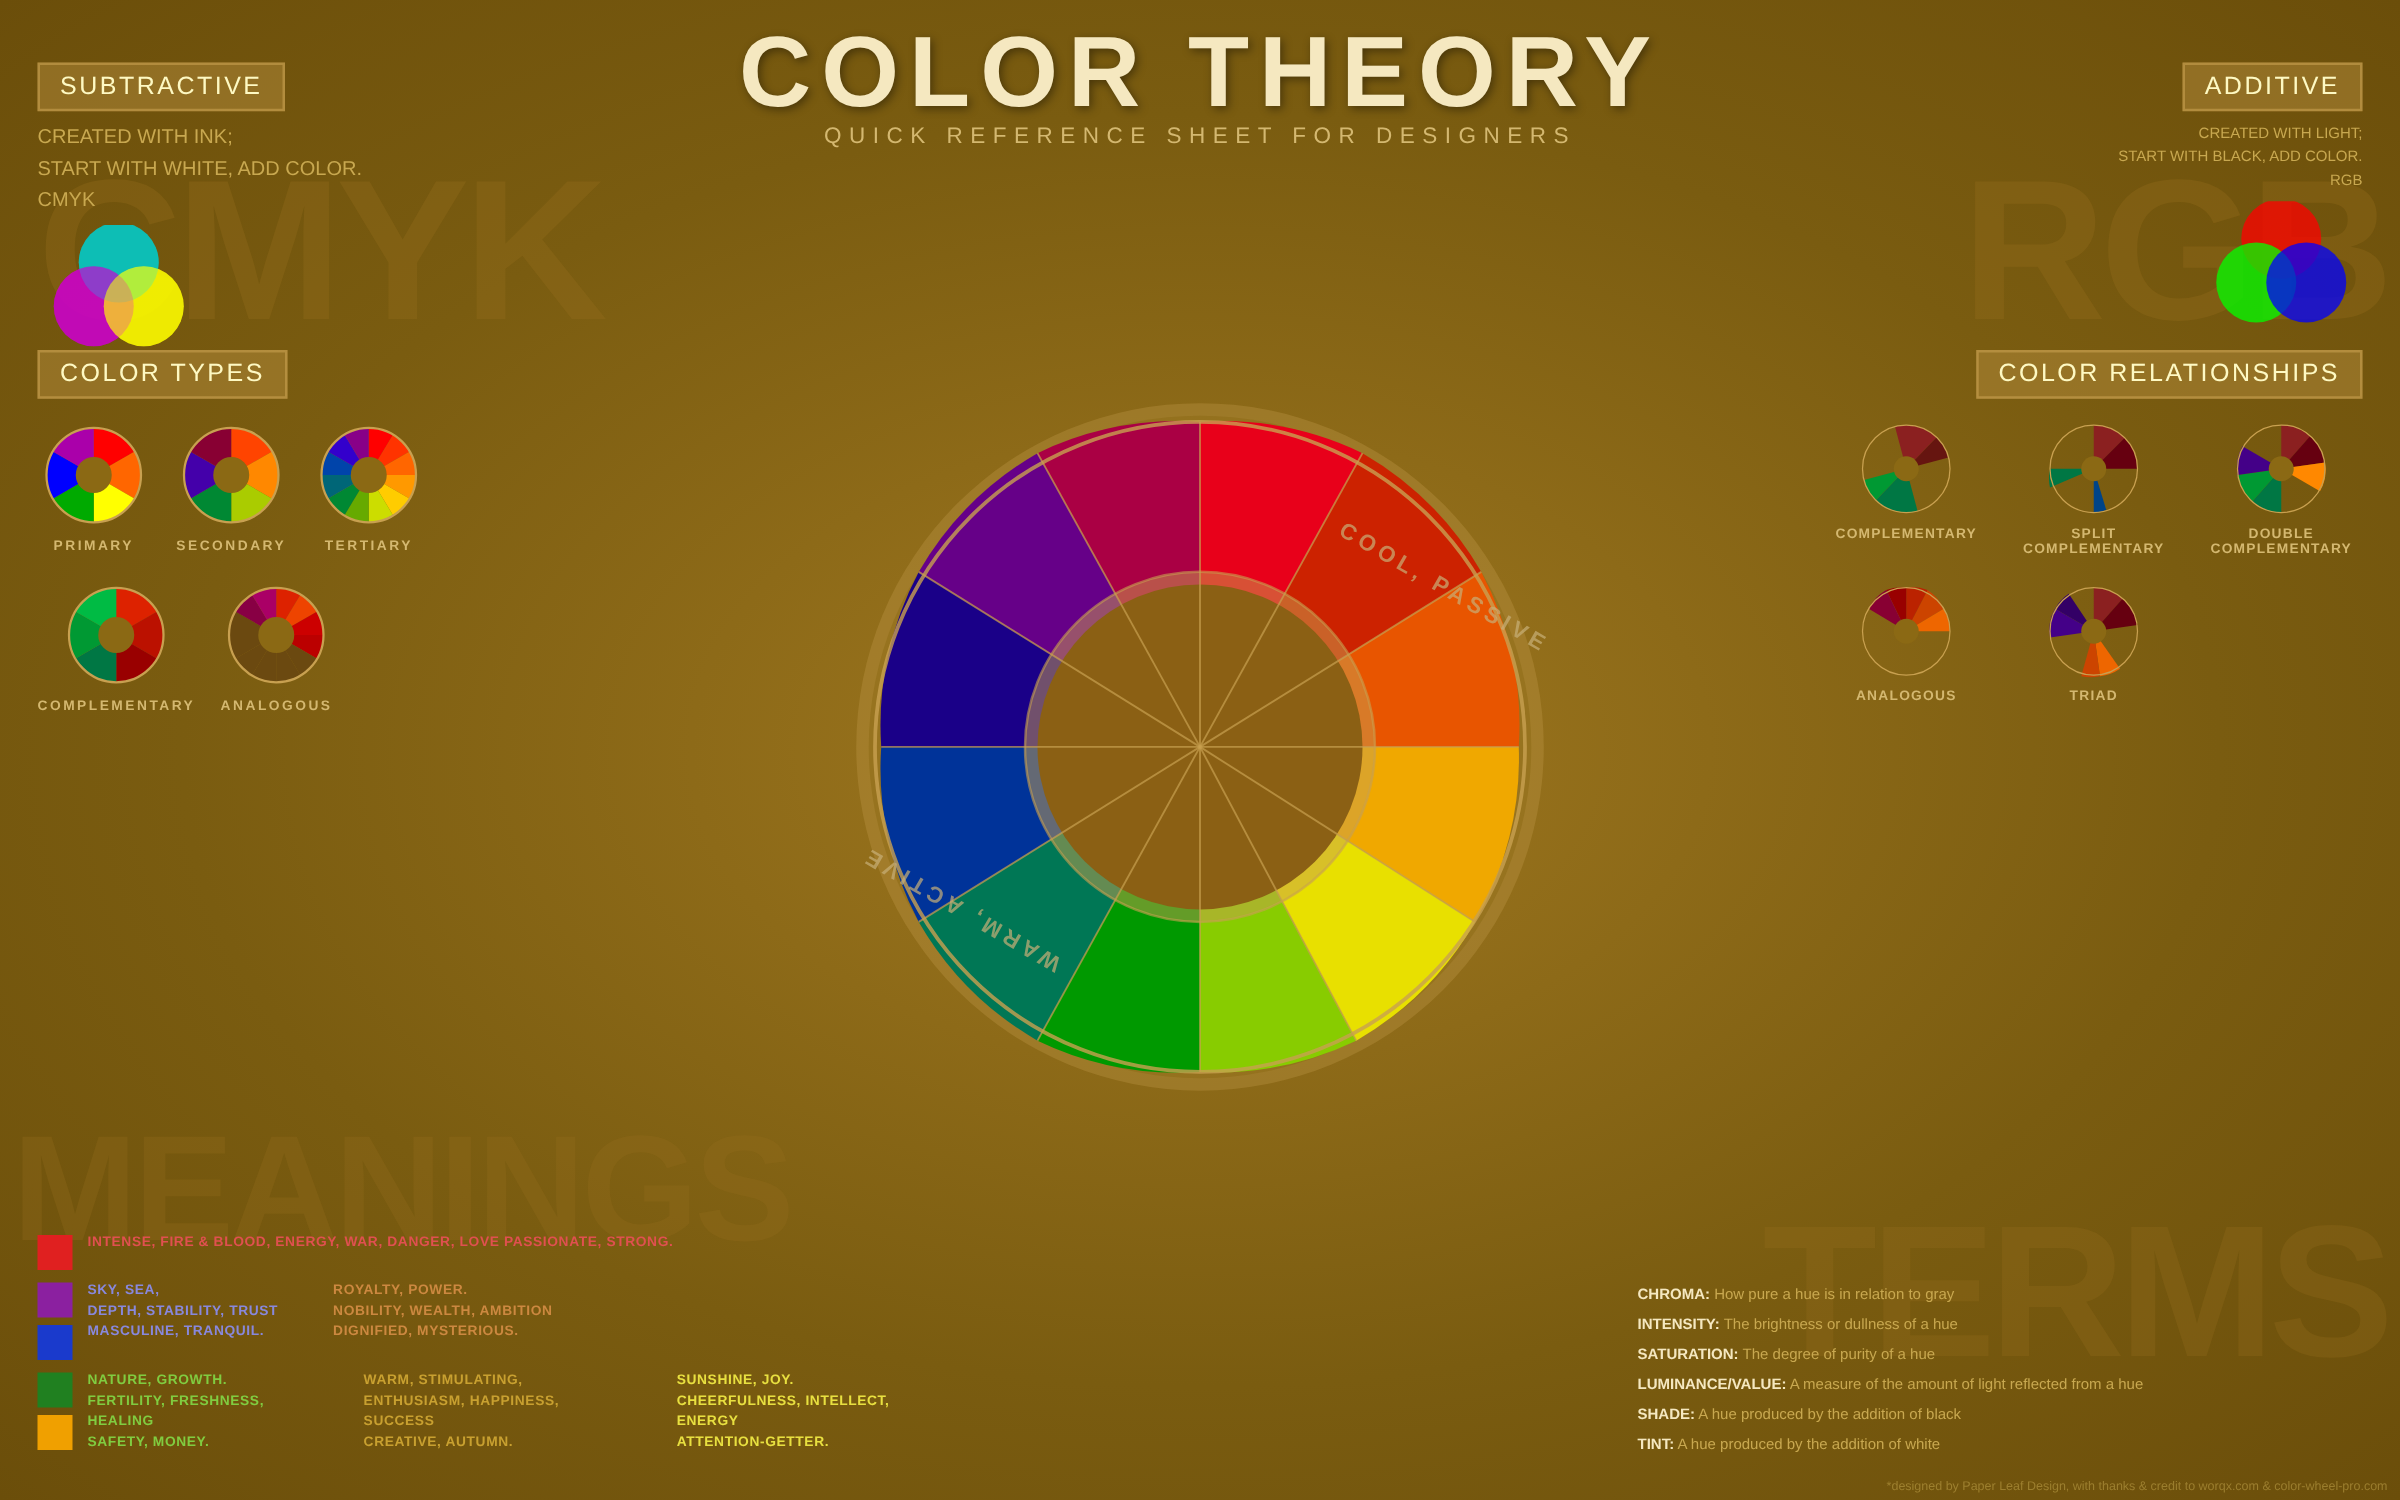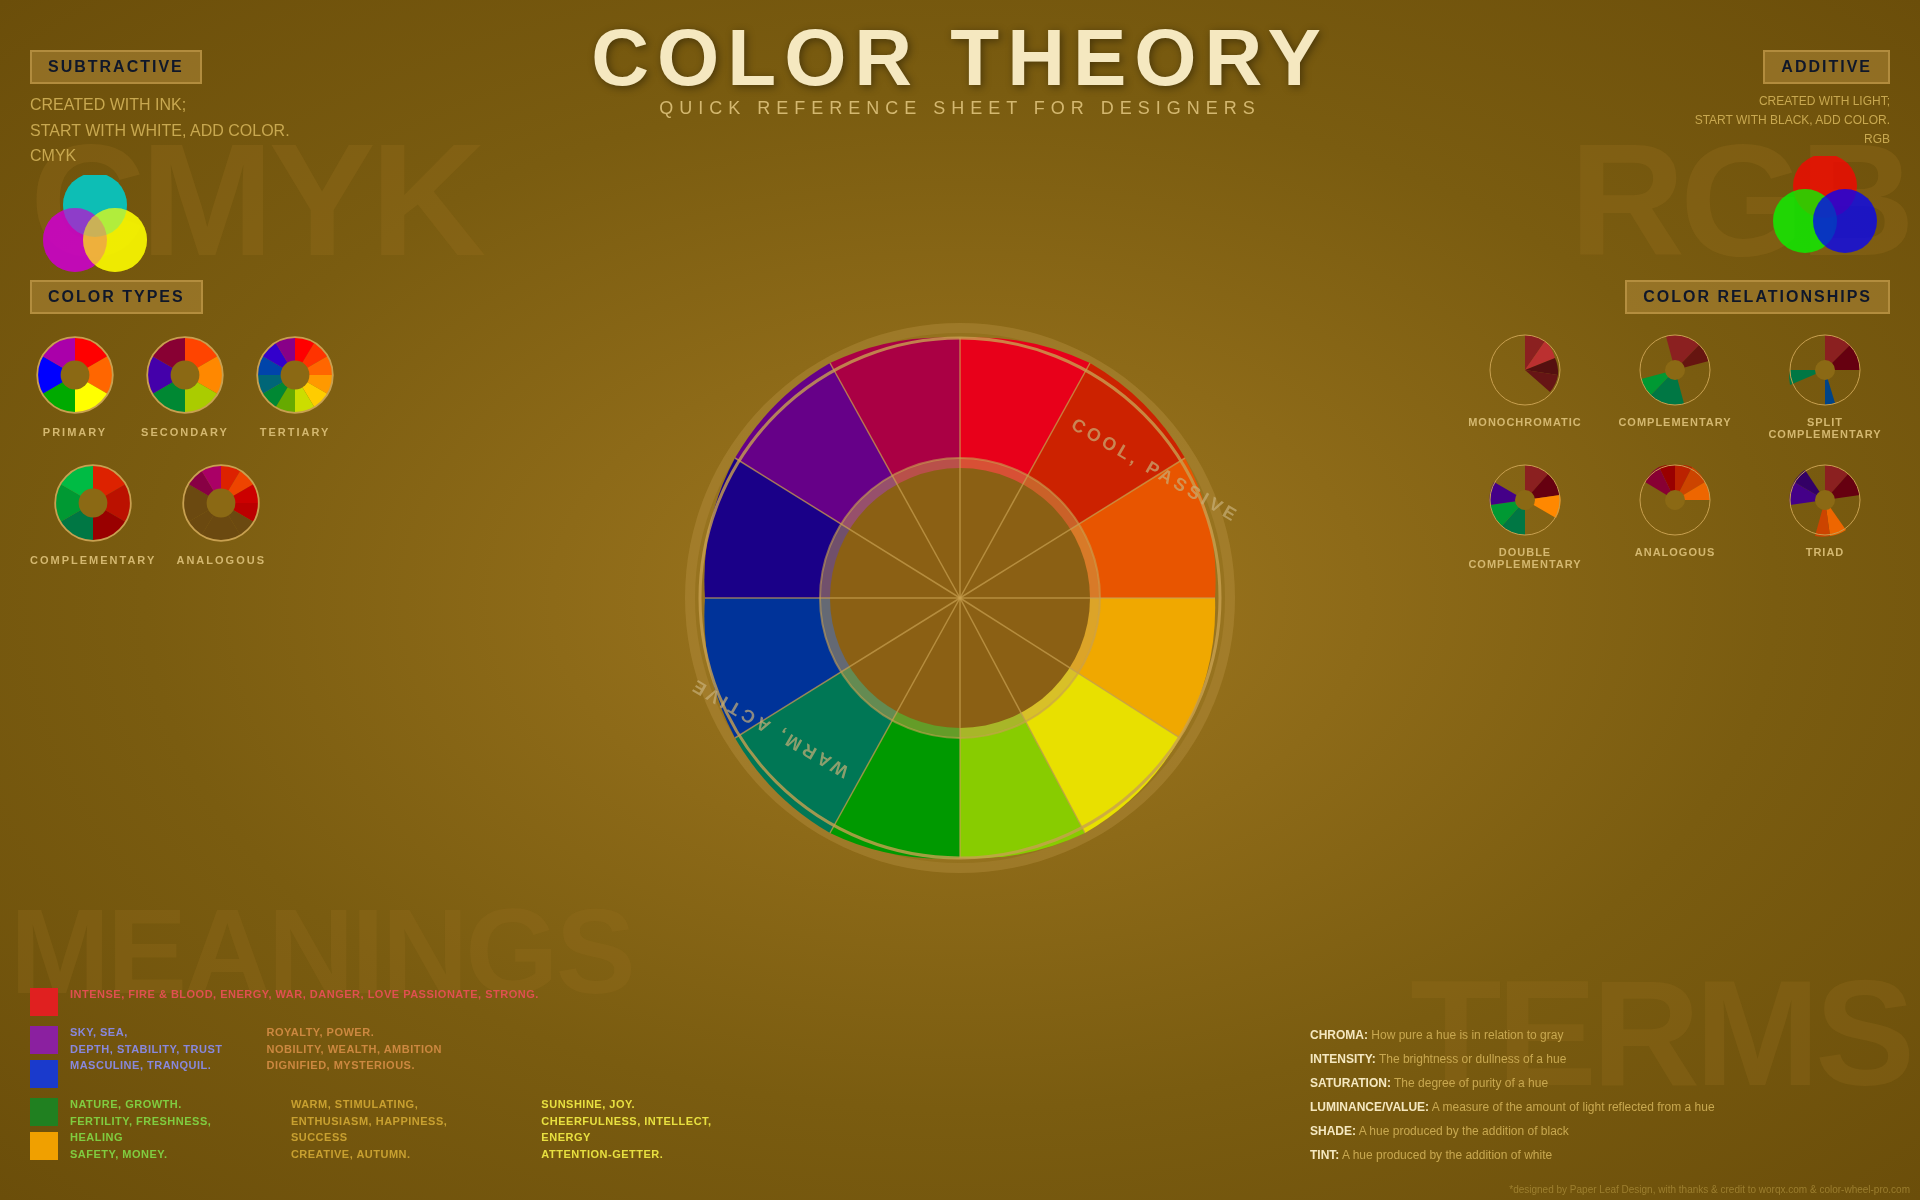--- a/index.html
+++ b/index.html
@@ -14,23 +14,23 @@
     }
 
     
     .section-header {
       background-color: rgba(180, 140, 60, 0.5);
       border: 2px solid rgba(200, 160, 80, 0.6);
       padding: 6px 16px;
       display: inline-block;
     }
     .section-header span {
-      color: #0f172a;
-      font-size: 16px;
-      font-weight: bold;
+      color: #fef9c3;
+      font-size: 20px;
+      font-weight: normal;
       letter-spacing: 2px;
       text-transform: uppercase;
     }
 
     
     .main-title {
       text-align: center;
       position: absolute;
       top: 18px;
       left: 50%;
@@ -483,31 +483,20 @@
 </div>
 
 <div class="color-relationships-panel">
   <div style="display:flex; justify-content:flex-end; margin-bottom:12px;">
     <div class="section-header">
       <span>COLOR RELATIONSHIPS</span>
     </div>
   </div>
   <div class="color-rel-grid">
 
-    <div class="color-rel-item">
-      <svg width="90" height="80" viewBox="0 0 90 80">
-
-        <path d="M45,40 L45,5 A35,35 0 0,1 65,11 Z" fill="#8b2020"></path>
-        <path d="M45,40 L65,11 A35,35 0 0,1 75,28 Z" fill="#bb3030"></path>
-        <path d="M45,40 L75,28 A35,35 0 0,1 78,45 Z" fill="#551010"></path>
-        <path d="M45,40 L78,45 A35,35 0 0,1 70,62 Z" fill="#661515"></path>
-        <circle cx="45" cy="40" r="35" fill="none" stroke="#c8a050" stroke-width="1"></circle>
-      </svg>
-      <span class="color-rel-label">MONOCHROMATIC</span>
-    </div>
 
     <div class="color-rel-item">
       <svg width="90" height="80" viewBox="0 0 90 80">
 
         <path d="M45,40 L45,5 A35,35 0 0,1 75,22 Z" fill="#8b2020" transform="rotate(-15,45,40)"></path>
         <path d="M45,40 L75,22 A35,35 0 0,1 80,40 Z" fill="#661510" transform="rotate(-15,45,40)"></path>
         <path d="M45,40 L45,75 A35,35 0 0,1 15,58 Z" fill="#007744" transform="rotate(-15,45,40)"></path>
         <path d="M45,40 L15,58 A35,35 0 0,1 10,40 Z" fill="#009933" transform="rotate(-15,45,40)"></path>
         <circle cx="45" cy="40" r="35" fill="none" stroke="#c8a050" stroke-width="1"></circle>
         <circle cx="45" cy="40" r="10" fill="#8b6914"></circle>

